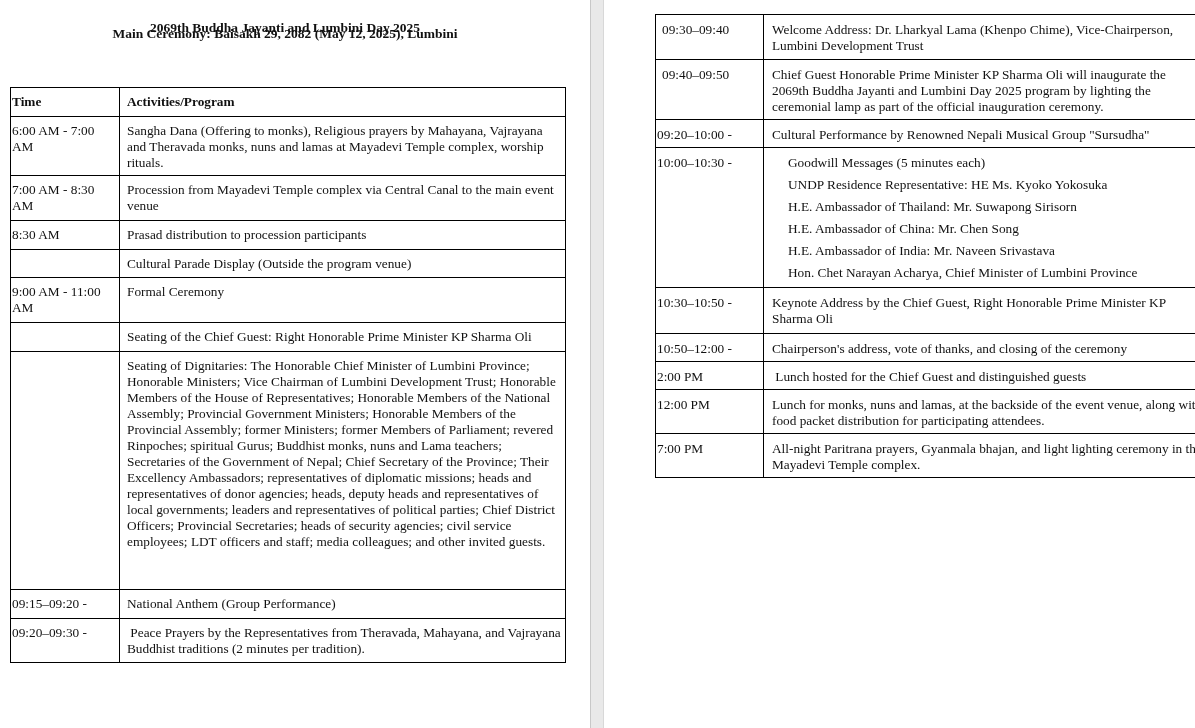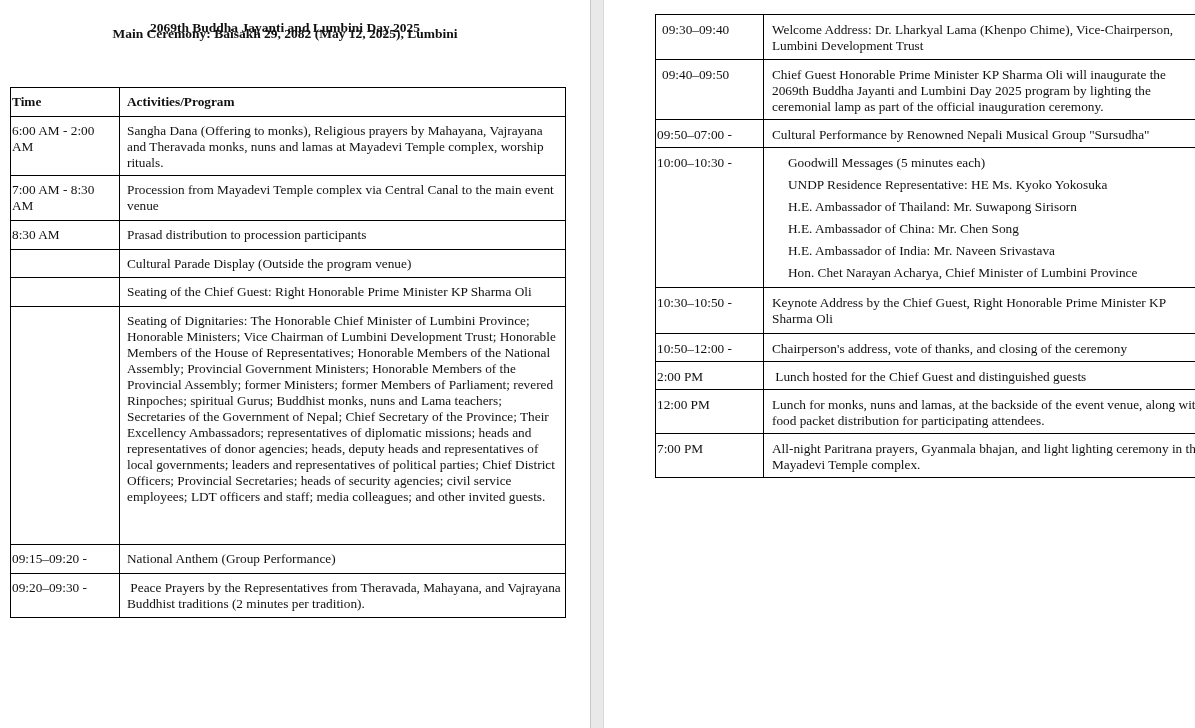--- a/index.html
+++ b/index.html
@@ -61,34 +61,38 @@
     <colgroup>
         <col class="c1">
         <col class="c2">
       </colgroup>
     <tbody>
       <tr style="height:29px">
         <td class="t hdr">Time</td>
         <td class="a hdr">Activities/Program</td>
       </tr>
       <tr style="height:59px">
-        <td class="t">6:00 AM - 2:00 AM</td>
+        <td class="t">6:00 AM - 7:00 AM</td>
         <td class="a">Sangha Dana (Offering to monks), Religious prayers by Mahayana, Vajrayana and Theravada monks, nuns and lamas at Mayadevi Temple complex, worship rituals.</td>
       </tr>
       <tr style="height:45px">
         <td class="t">7:00 AM - 8:30 AM</td>
         <td class="a">Procession from Mayadevi Temple complex via Central Canal to the main event venue</td>
       </tr>
       <tr style="height:29px">
         <td class="t">8:30 AM</td>
         <td class="a">Prasad distribution to procession participants</td>
       </tr>
       <tr style="height:28px">
         <td class="t"></td>
         <td class="a">Cultural Parade Display (Outside the program venue)</td>
+      </tr>
+      <tr style="height:45px">
+        <td class="t">9:00 AM - 11:00 AM</td>
+        <td class="a">Formal Ceremony</td>
       </tr>
       <tr style="height:29px">
         <td class="t"></td>
         <td class="a">Seating of the Chief Guest: Right Honorable Prime Minister KP Sharma Oli</td>
       </tr>
       <tr style="height:238px">
         <td class="t"></td>
         <td class="a">Seating of Dignitaries: The Honorable Chief Minister of Lumbini Province; Honorable Ministers; Vice Chairman of Lumbini Development Trust; Honorable Members of the House of Representatives; Honorable Members of the National Assembly; Provincial Government Ministers; Honorable Members of the Provincial Assembly; former Ministers; former Members of Parliament; revered Rinpoches; spiritual Gurus; Buddhist monks, nuns and Lama teachers; Secretaries of the Government of Nepal; Chief Secretary of the Province; Their Excellency Ambassadors; representatives of diplomatic missions; heads and representatives of donor agencies; heads, deputy heads and representatives of local governments; leaders and representatives of political parties; Chief District Officers; Provincial Secretaries; heads of security agencies; civil service employees; LDT officers and staff; media colleagues; and other invited guests.</td>
       </tr>
       <tr style="height:29px">
@@ -114,21 +118,21 @@
     <tbody>
       <tr style="height:45px">
         <td class="t ind">09:30–09:40</td>
         <td class="a">Welcome Address: Dr. Lharkyal Lama (Khenpo Chime), Vice-Chairperson, Lumbini Development Trust</td>
       </tr>
       <tr style="height:60px">
         <td class="t ind">09:40–09:50</td>
         <td class="a">Chief Guest Honorable Prime Minister KP Sharma Oli will inaugurate the 2069th Buddha Jayanti and Lumbini Day 2025 program by lighting the ceremonial lamp as part of the official inauguration ceremony.</td>
       </tr>
       <tr style="height:28px">
-        <td class="t">09:50–07:00 -</td>
+        <td class="t">09:20–10:00 -</td>
         <td class="a">Cultural Performance by Renowned Nepali Musical Group "Sursudha"</td>
       </tr>
       <tr style="height:140px">
         <td class="t">10:00–10:30 -</td>
         <td class="a">
           <span class="sub">Goodwill Messages (5 minutes each)</span>
           <span class="sub">UNDP Residence Representative: HE Ms. Kyoko Yokosuka</span>
           <span class="sub">H.E. Ambassador of Thailand: Mr. Suwapong Sirisorn</span>
           <span class="sub">H.E. Ambassador of China: Mr. Chen Song</span>
           <span class="sub">H.E. Ambassador of India: Mr. Naveen Srivastava</span>

